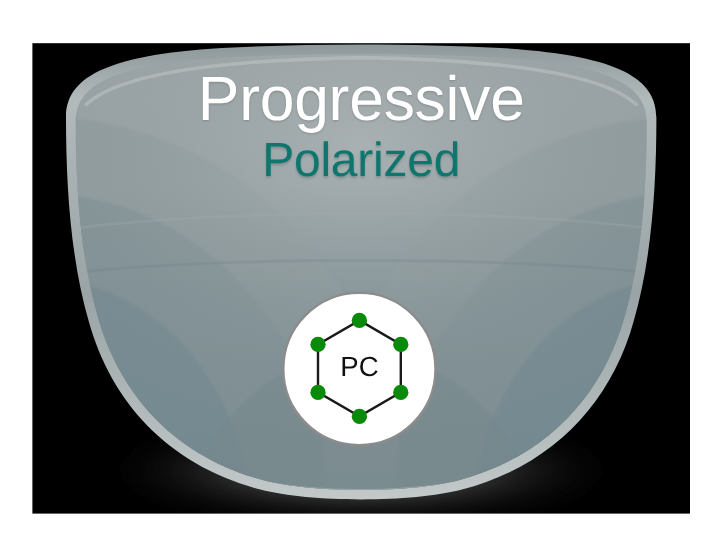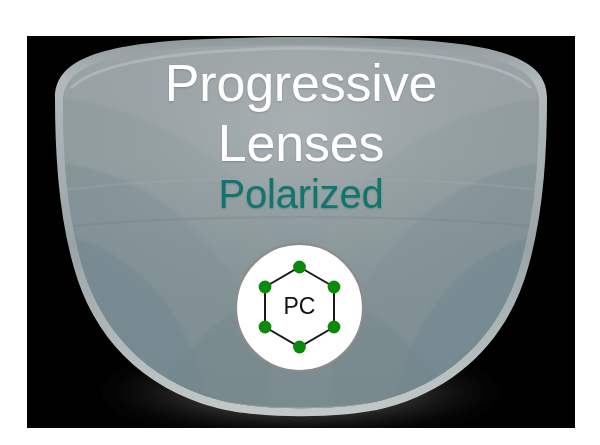--- a/index.html
+++ b/index.html
@@ -191,21 +191,20 @@
       <path d="M 0,196 C 120,176 430,176 548,196" fill="none" stroke="#6d8187" stroke-width="2.2" opacity="0.26"></path>
 
       <path d="M 40,300 C 96,350 180,374 274,374 C 368,374 452,350 508,300" fill="none" stroke="#b9c0c1" stroke-width="5" opacity="0.45"></path>
     </g>
 
     <path d="M 44,52 C 70,26 150,14 274,12 C 398,14 478,26 504,52" fill="none" stroke="#c1c7c7" stroke-width="3" opacity="0.50"></path>
   </svg>
 
   <div id="caption">
     <span class="line-1">Progressive</span>
-    <span class="line-2">Lenses</span>
     <span class="line-3">Polarized</span>
   </div>
 
   <div id="material-badge">
     <svg viewBox="0 0 133 133" width="133" height="133" xmlns="http://www.w3.org/2000/svg">
       <circle cx="66.5" cy="66.5" r="63.5" fill="#ffffff" stroke="#8c8c8c" stroke-width="2.2"></circle>
 
       <polygon points="66.5,26 101,46 101,86 66.5,106 32,86 32,46" fill="none" stroke="#1a1a1a" stroke-width="2"></polygon>
 
       <circle cx="66.5" cy="26" r="6.4" fill="#0a8a0a"></circle>

